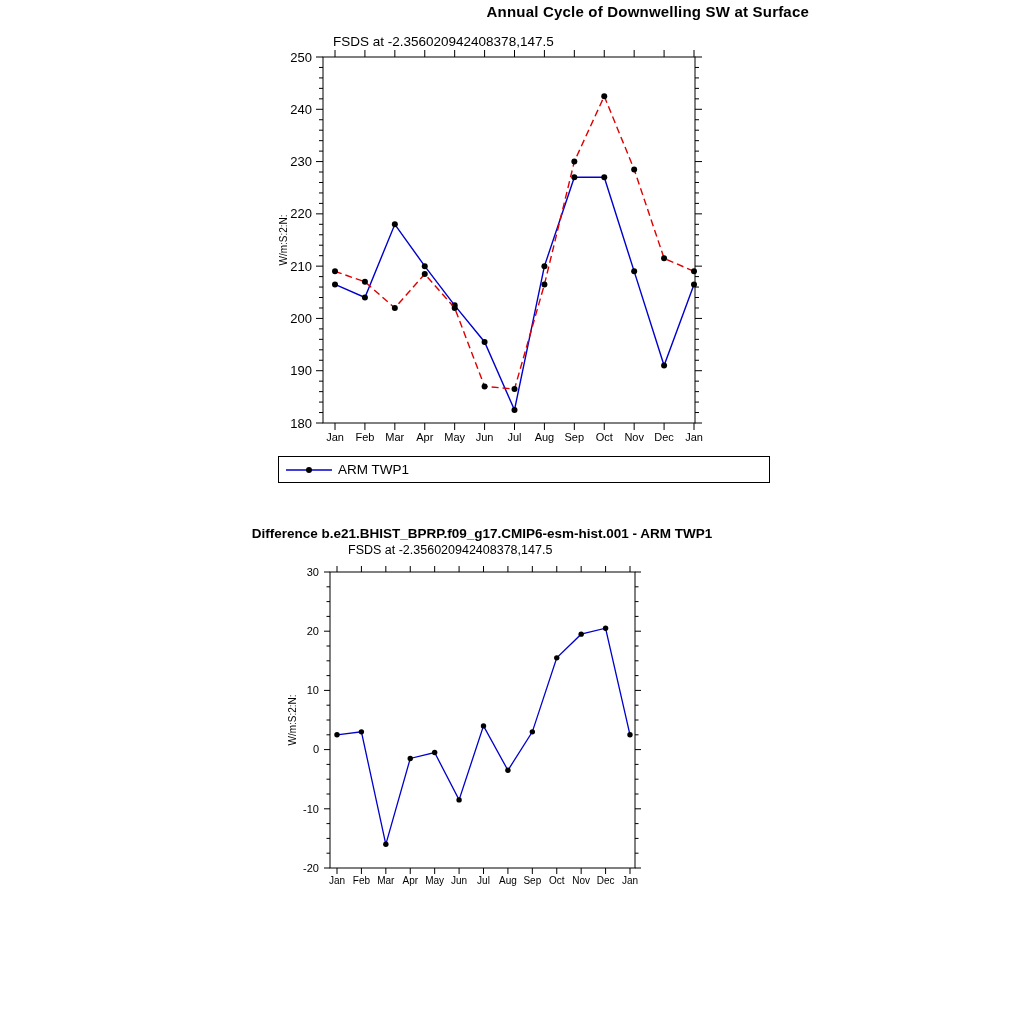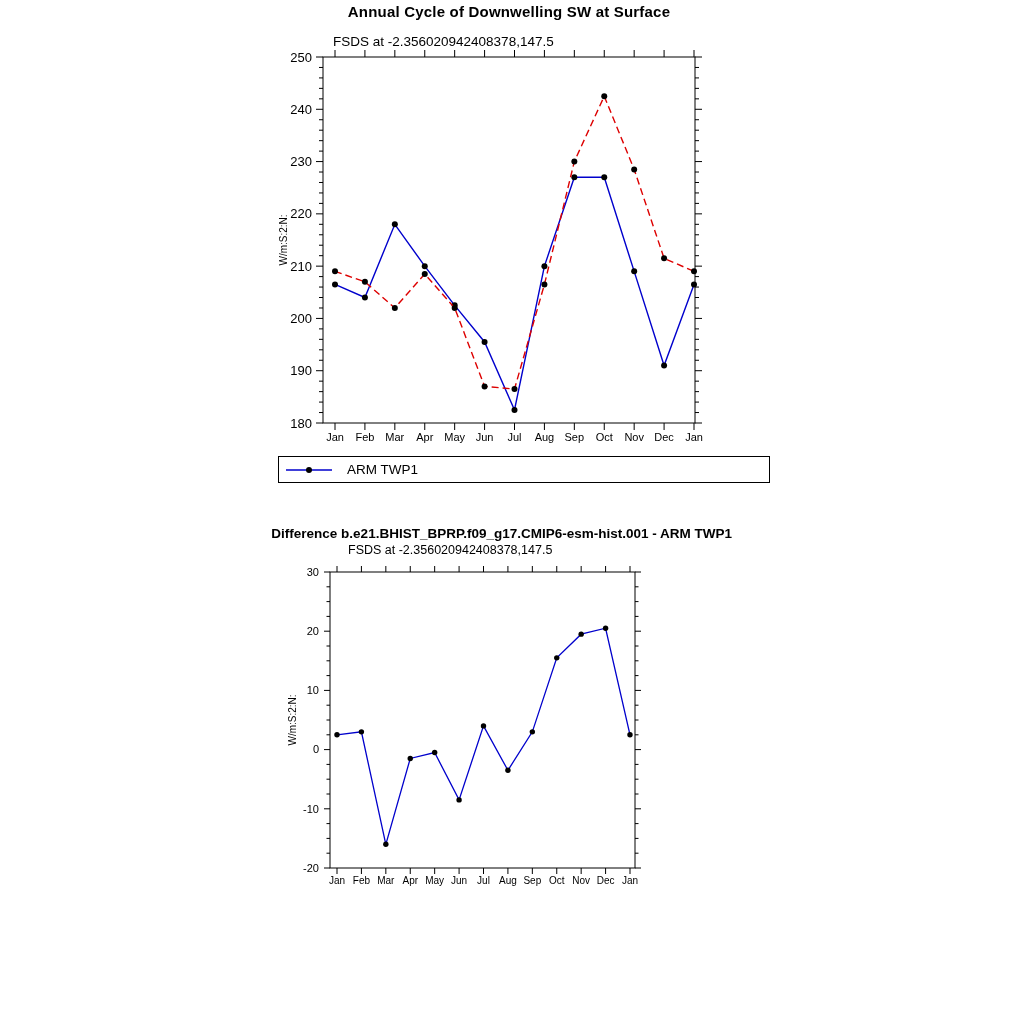--- a/index.html
+++ b/index.html
@@ -1,27 +1,27 @@
 <!DOCTYPE html>
 <html><head>
 <meta charset="utf-8">
 <style>
   html,body{margin:0;padding:0;background:#fff}
   .page{position:relative;width:1024px;height:1024px;background:#ffffff;
         font-family:"Liberation Sans",sans-serif;color:#000;overflow:hidden}
   .abs{position:absolute}
   #plot-svg{position:absolute;left:0;top:0}
   svg text{font-family:"Liberation Sans",sans-serif}
-  .title-main{font-weight:bold;font-size:15px;text-align:center;letter-spacing:.2px}
+  .title-main{font-weight:bold;font-size:15px;text-align:right;letter-spacing:.2px}
   .subtitle-top{font-size:13.5px}
-  .title-diff{font-weight:bold;font-size:13.5px;text-align:right}
+  .title-diff{font-weight:bold;font-size:13.5px;text-align:center}
   .subtitle-bottom{font-size:12.5px}
   .legend{position:absolute;left:278px;top:456px;width:480px;border:1px solid #000;
           background:#fff;padding:3px 5px;font-size:13.5px}
-  .legend-row{display:flex;align-items:center;height:19px;gap:13px}
+  .legend-row{display:flex;align-items:center;height:19px;gap:4px}
   .legend-row span{white-space:nowrap}
 </style>
 </head>
 <body>
 
 <div class="page">
 
   <svg id="plot-svg" width="1024" height="1024">
       <g>
         <rect x="323" y="57" width="372" height="366" fill="none" stroke="#000" stroke-width="1"></rect>

